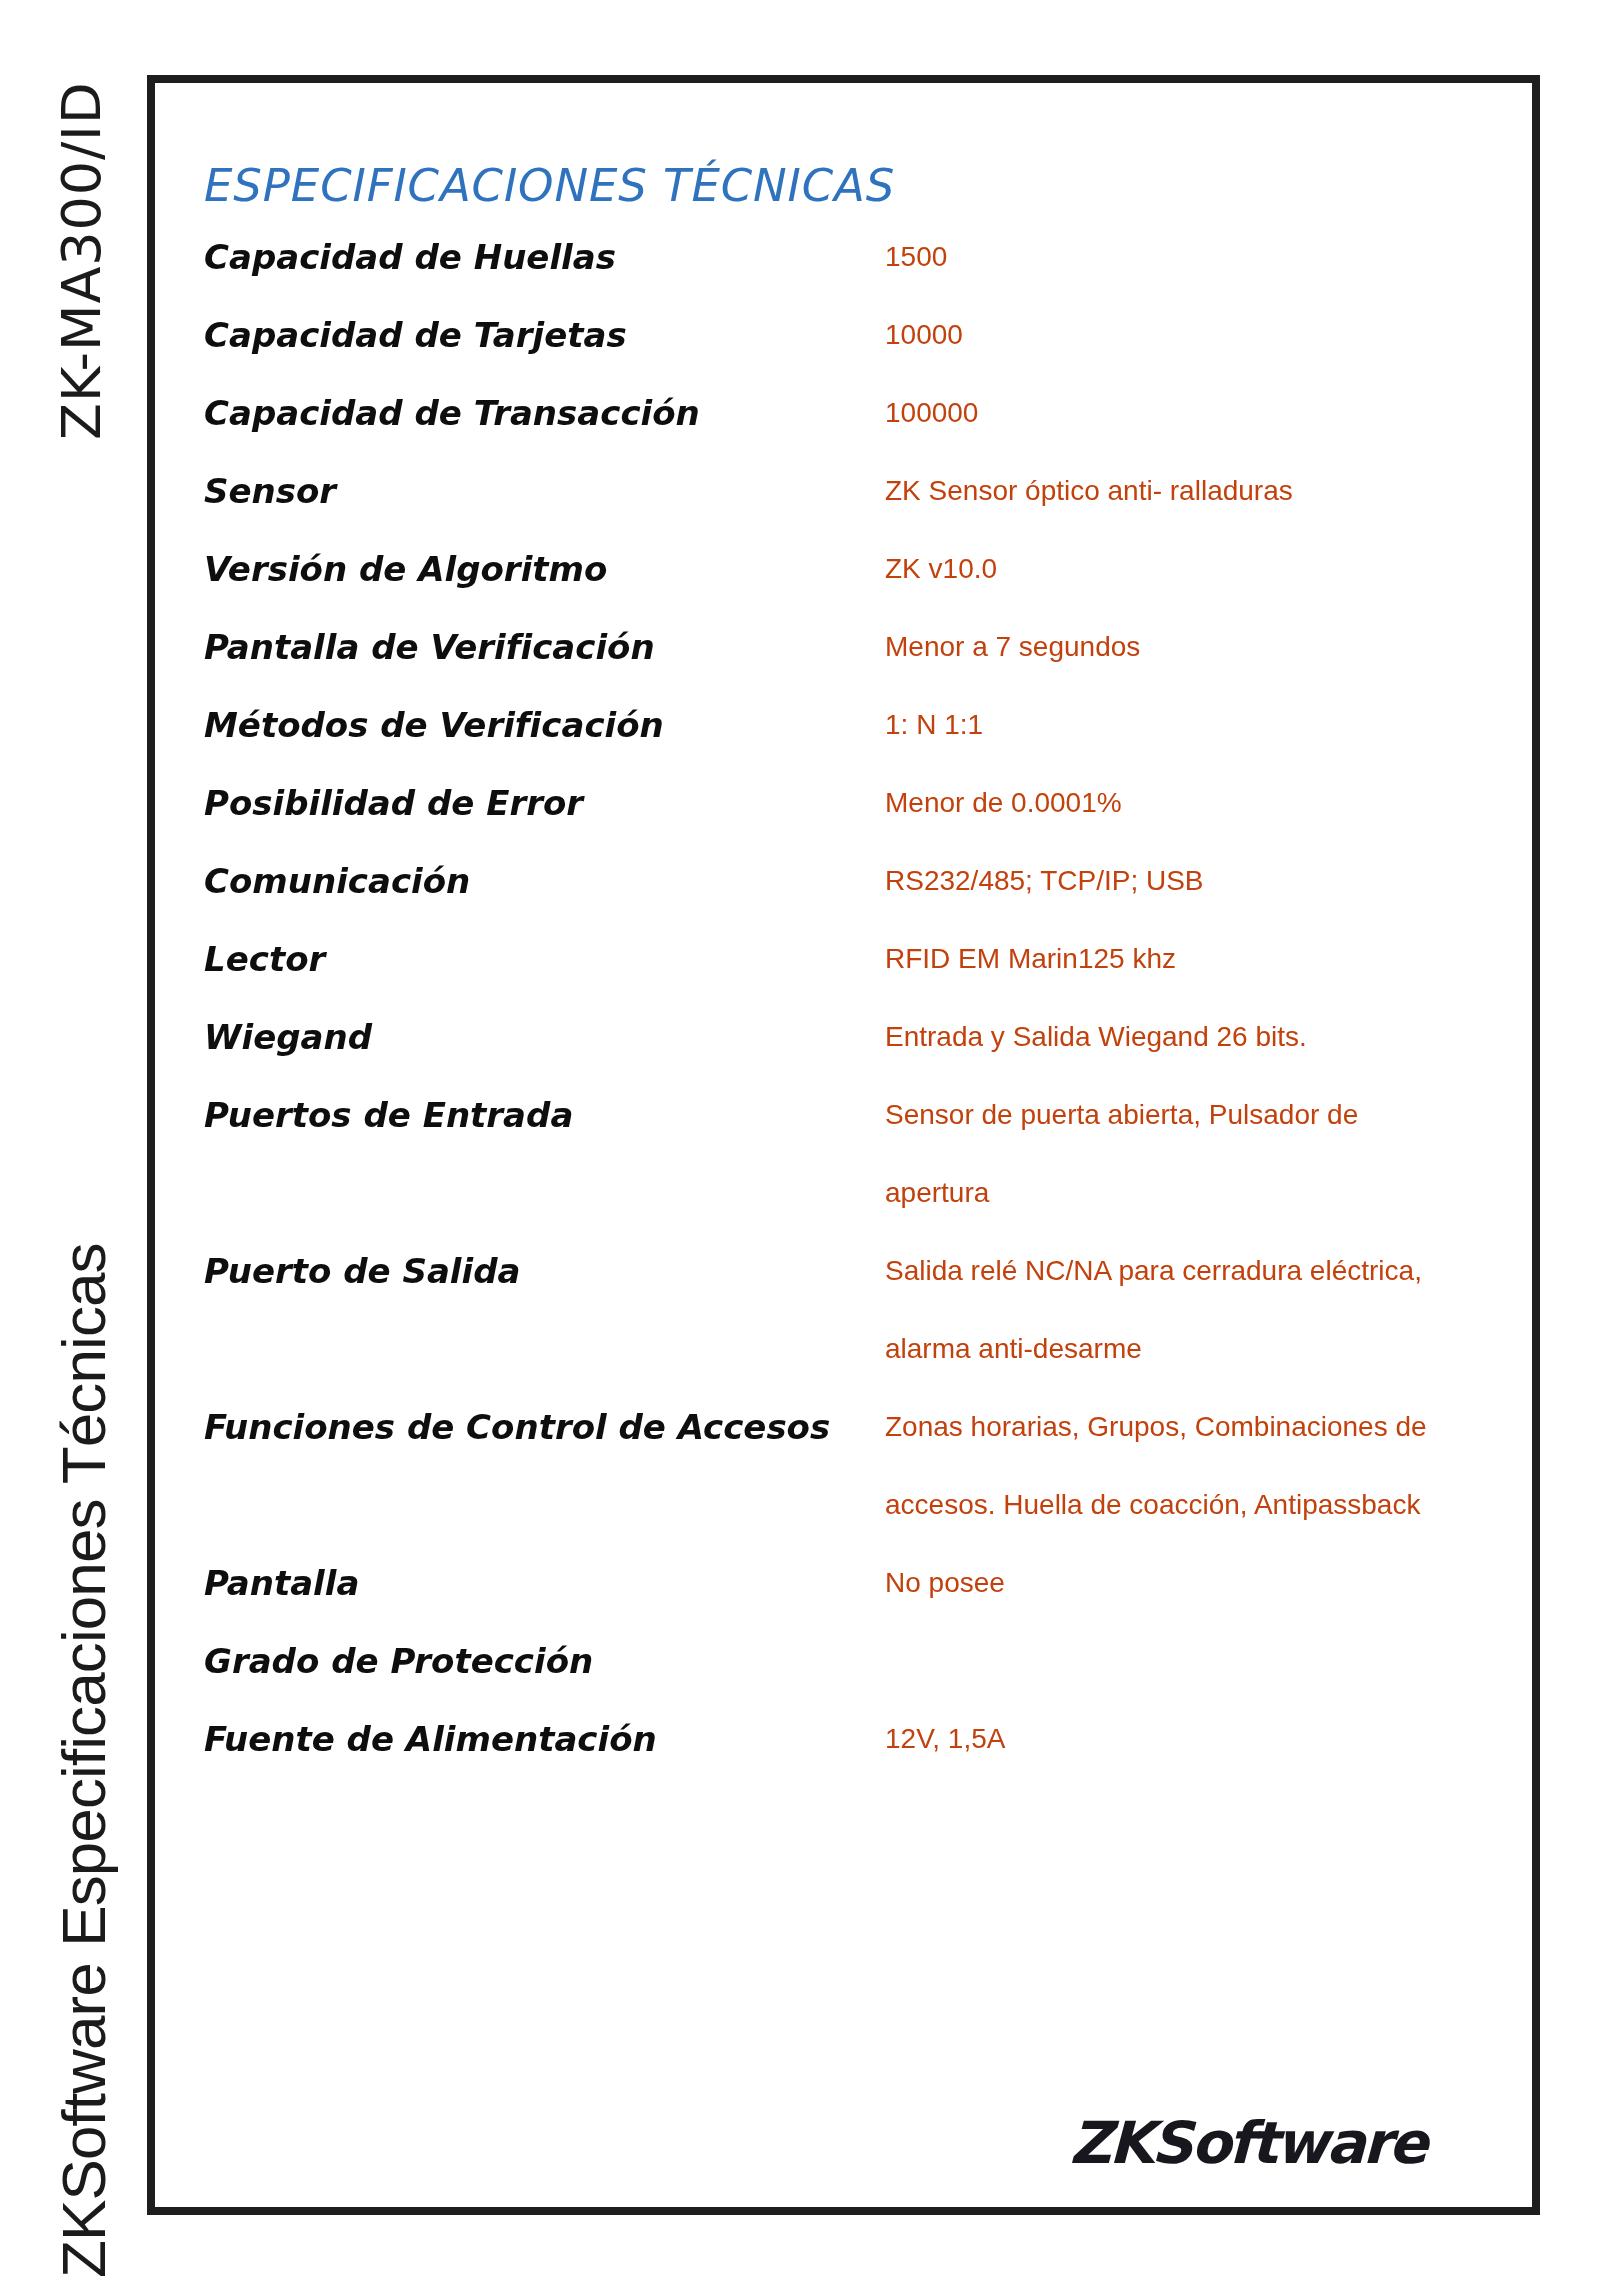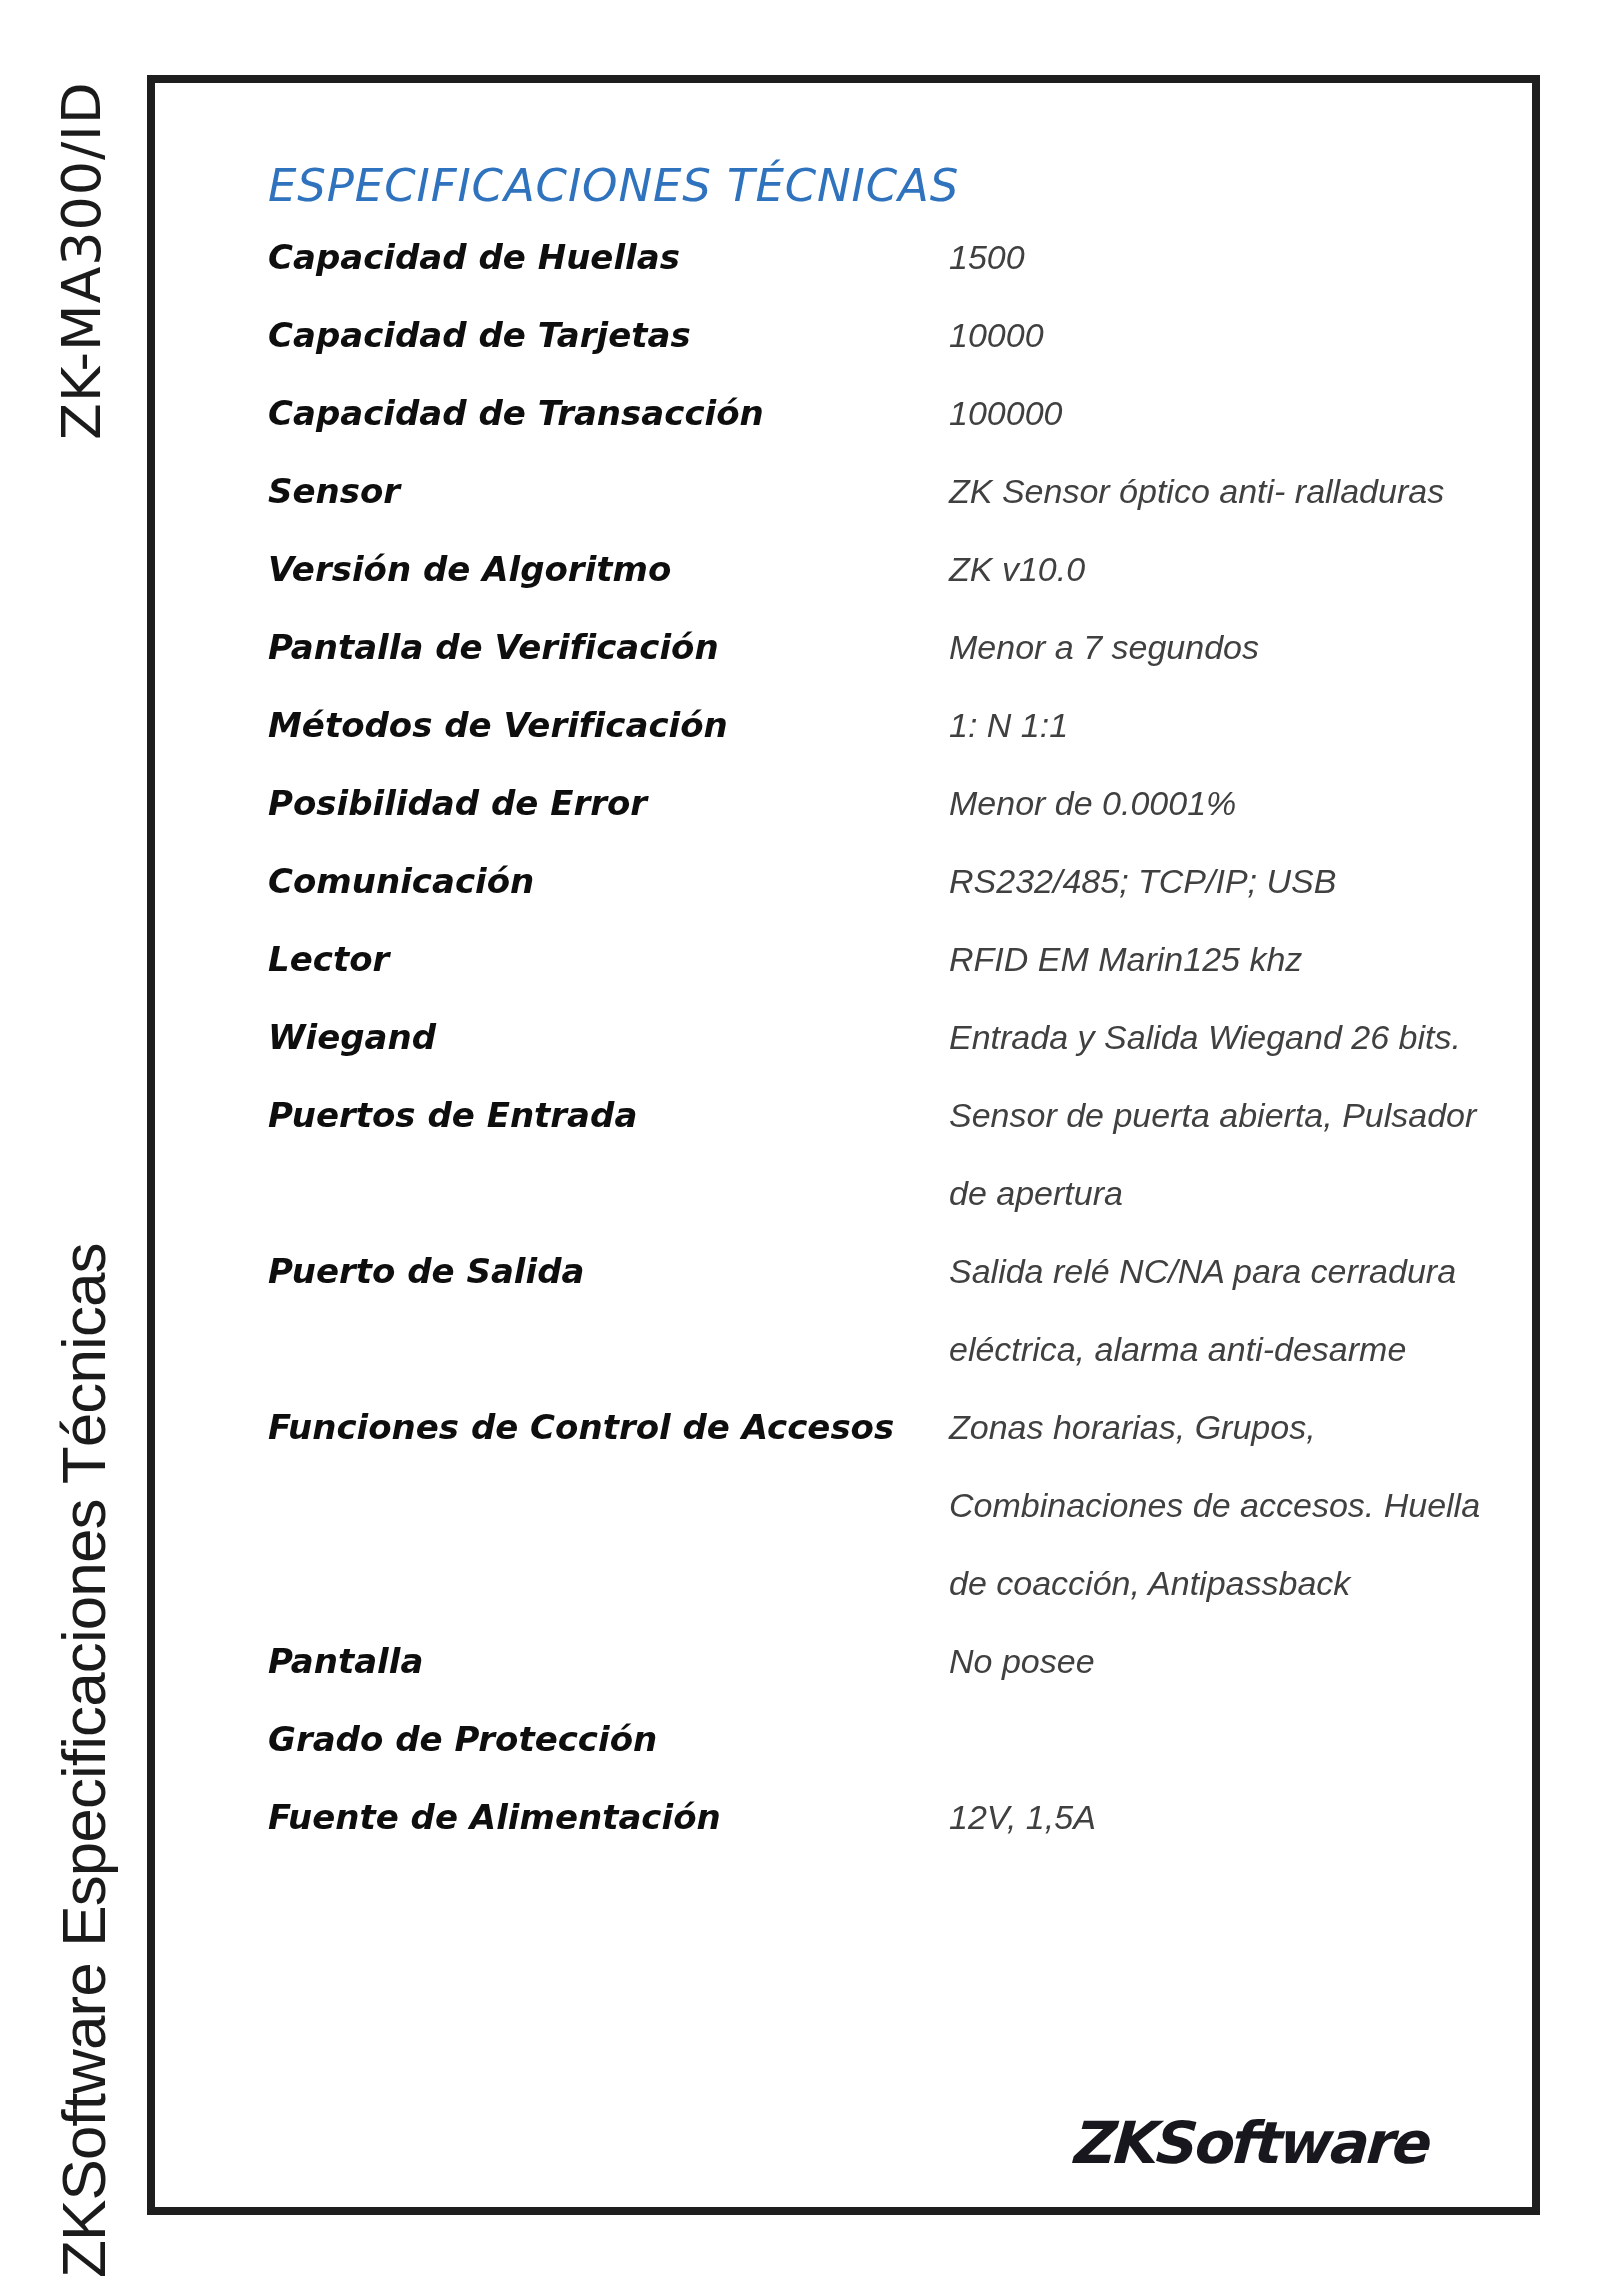--- a/index.html
+++ b/index.html
@@ -44,21 +44,21 @@
     left:147px;top:75px;
     width:1393px;height:2140px;
     box-sizing:border-box;
     border:8.4px solid var(--frame);
     background:#fff;
   }
   #frame-inner{
     position:relative;
     width:100%;height:100%;
     box-sizing:border-box;
-    padding:76px 37px 0 113px;
+    padding:76px 37px 0 49px;
     border-radius:24px;
   }
 
   #page-title{
     font-style:italic;
     font-size:45px;
     line-height:1.2;
     color:var(--accent);
     letter-spacing:0.9px;
     font-family:"DejaVu Sans",sans-serif;
@@ -69,23 +69,22 @@
   .spec-label{
     flex:none;width:657px;
     font-family:"DejaVu Sans",sans-serif;
     font-style:italic;font-weight:bold;
     font-size:34px;line-height:78px;
     color:#0e0e0e;
   }
   .spec-value{
     width:559px;
     font-family:"Liberation Sans",sans-serif;
-    font-style:italic;
-    font-size:34px;line-height:78px;
-    color:#404040;
+    font-size:28px;line-height:78px;
+    color:#c2410c;
   }
 
   #logo{
     position:absolute;
     right:103px;bottom:35px;
     font-family:"DejaVu Sans",sans-serif;
     font-weight:bold;font-style:oblique;
     font-size:58px;line-height:1;
     letter-spacing:-2.8px;
     color:#17171d;

